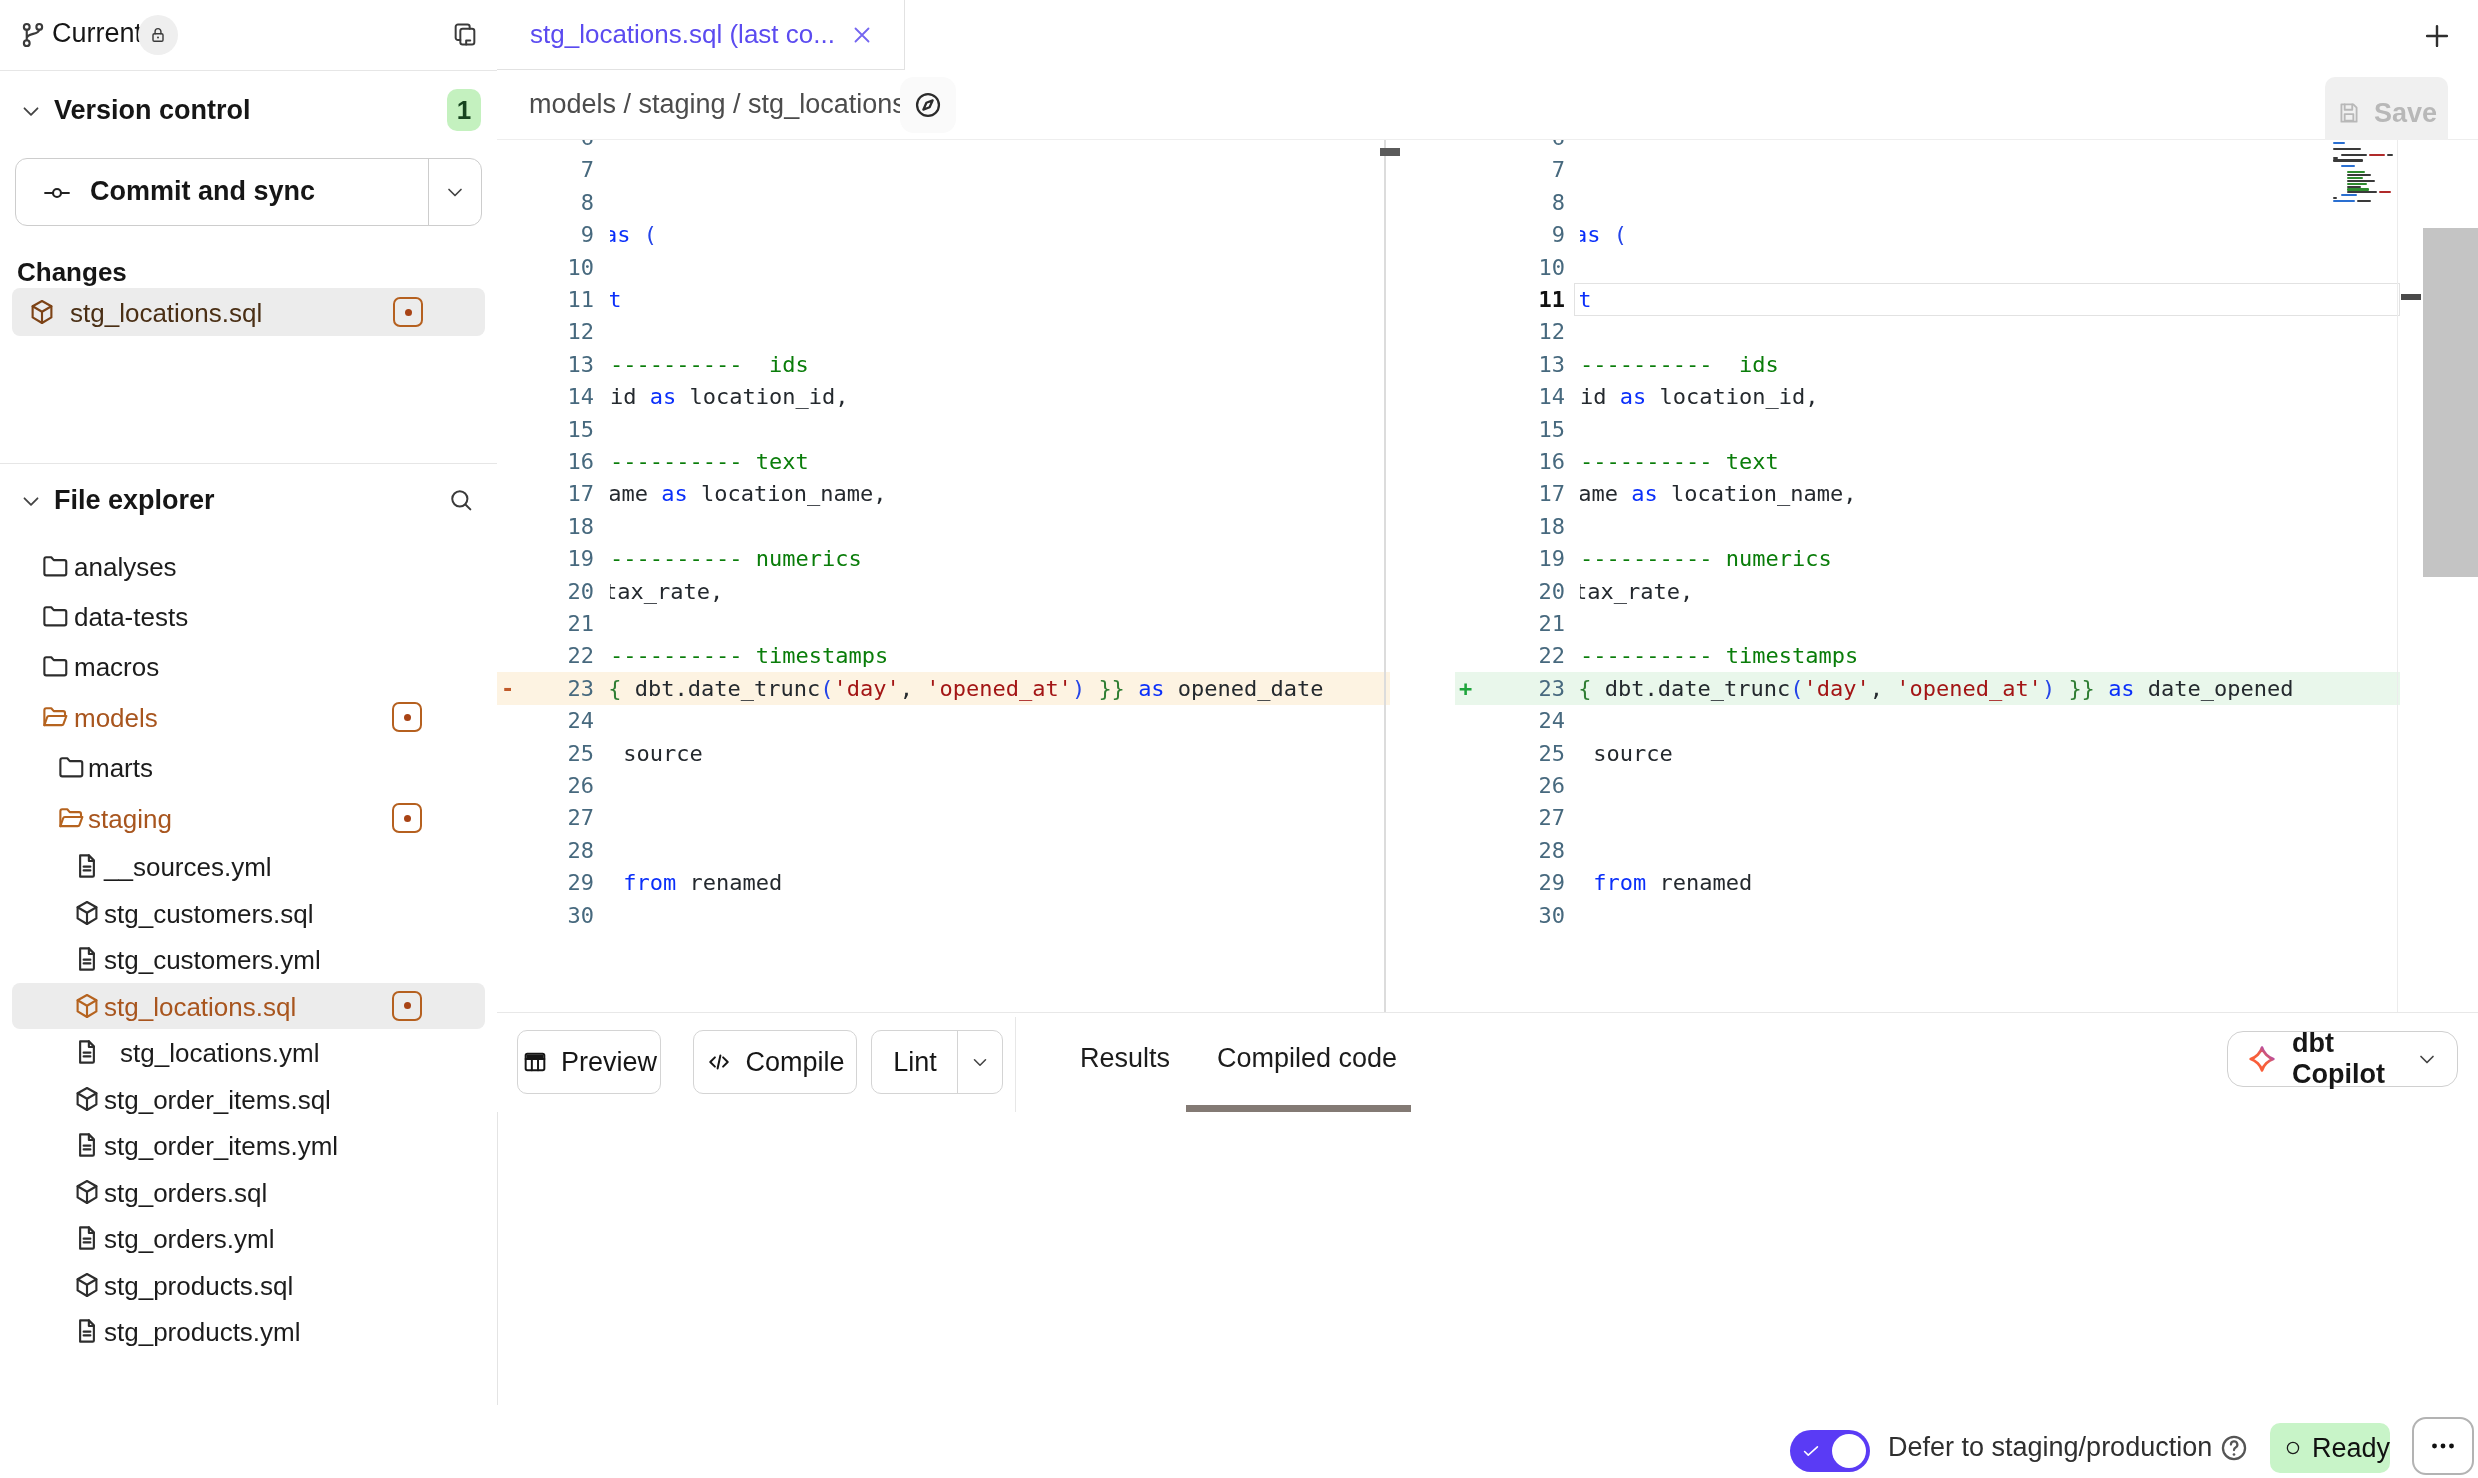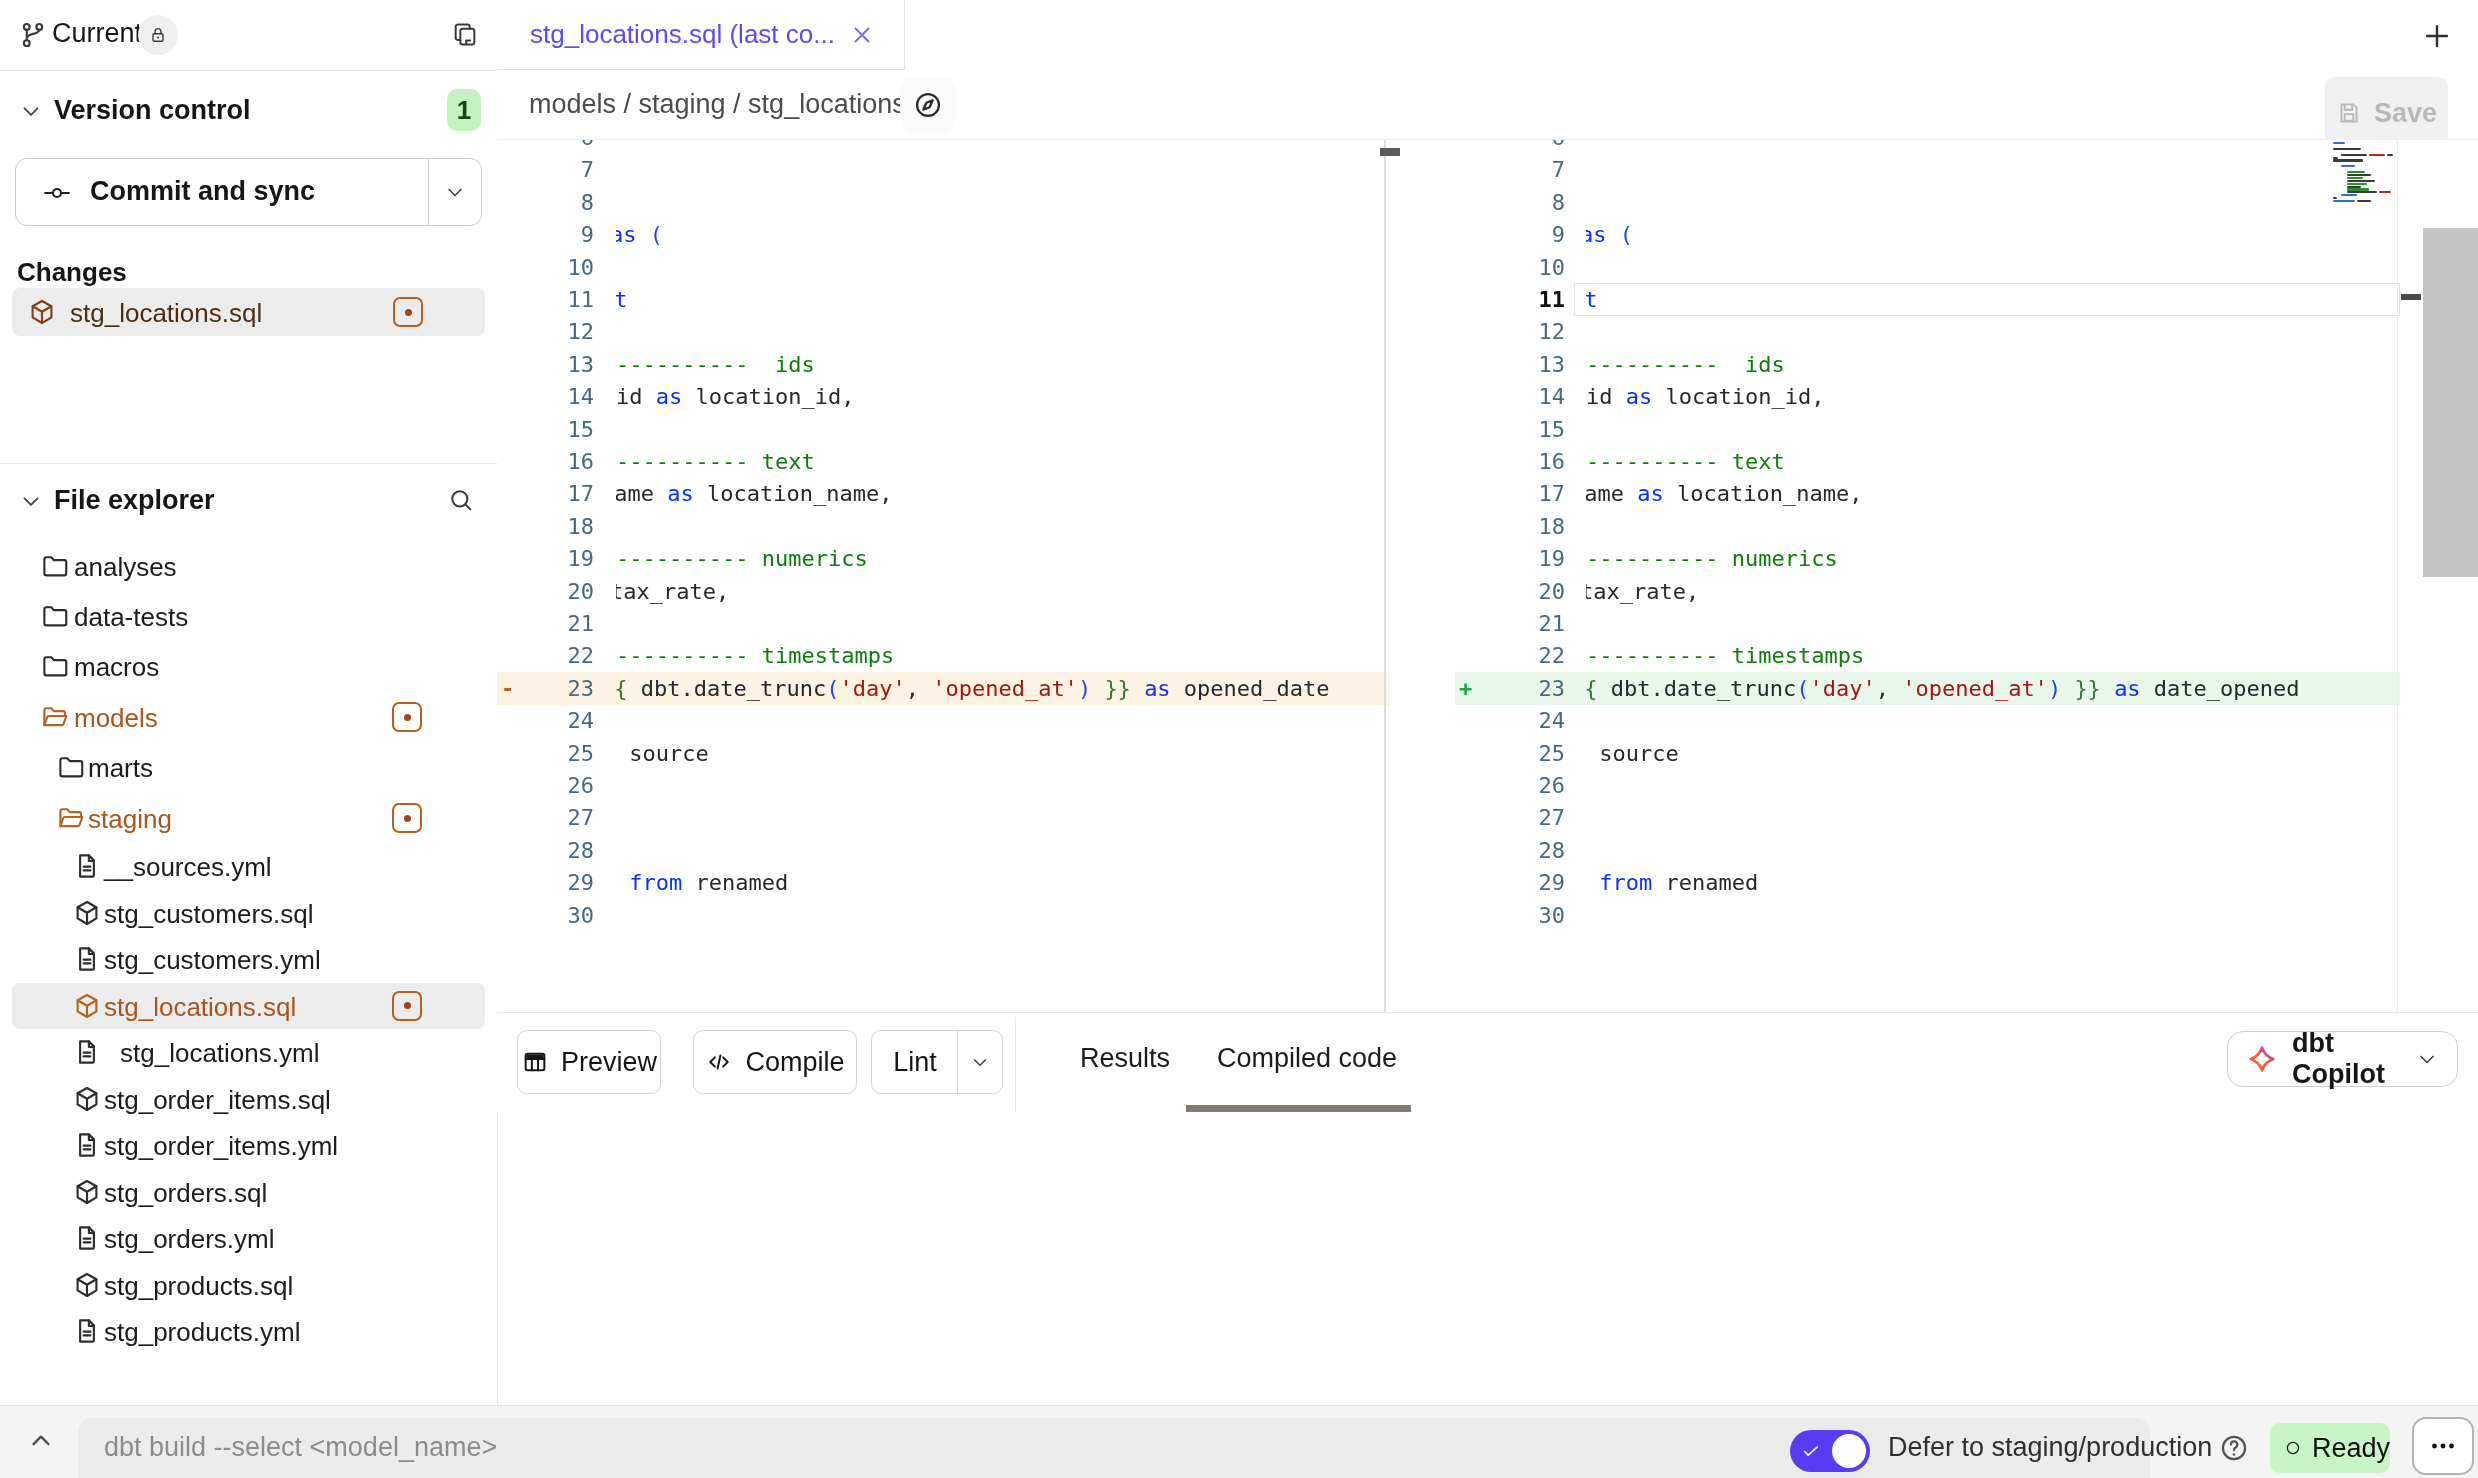--- a/index.html
+++ b/index.html
@@ -80,21 +80,21 @@
   #pane-left{left:0;width:893px;}
   #pane-right{left:958px;width:945px;}
   .cline{position:absolute;left:0;right:0;height:33px;line-height:33px;}
   .cline.removed{background:var(--removed-bg);}
   .cline.added{background:var(--added-bg);}
   .dmark{position:absolute;left:4px;width:22px;text-align:left;font-weight:700;}
   .dmark.removed{color:var(--mk-rem);}
   .dmark.added{color:var(--mk-add);}
   .lnum{position:absolute;left:0;text-align:right;color:var(--tok-ln);}
   .lnum.cur{color:#111;font-weight:700;}
-  .ccode{position:absolute;top:0;bottom:0;right:0;overflow:hidden;margin-left:6px;}
+  .ccode{position:absolute;top:0;bottom:0;right:0;overflow:hidden;}
   .ccode .ci{display:inline-block;white-space:pre;}
   .curbox{position:absolute;top:0;bottom:0;right:0;border:1.5px solid #e2e2e2;box-sizing:border-box;}
   .tok-t{color:var(--tok-t);} .tok-k{color:var(--tok-k);} .tok-c{color:var(--tok-c);}
   .tok-s{color:var(--tok-s);} .tok-p{color:var(--tok-p);} .tok-j{color:var(--tok-j);}
   .pane-divider{position:absolute;left:887px;top:0;width:2px;height:872px;background:#dcdcdc;}
   .dash{position:absolute;background:#4f4f4f;}
   .dash-a{left:883px;top:8px;width:20px;height:8px;background:#5a5a5a;}
   .ov-line{position:absolute;left:1900px;top:0;width:1px;height:872px;background:#ececec;}
   .dash-b{left:1904px;top:154px;width:20px;height:6px;background:#4a4a4a;}
   .vscroll{position:absolute;left:1926px;top:88px;width:55px;height:349px;background:#c4c4c4;cursor:grab;}
@@ -691,28 +691,20 @@
           <path d="M12 3.5c.9 3.6 4.9 7.6 8.5 8.5-3.6.9-7.6 4.9-8.5 8.5-.9-3.6-4.9-7.6-8.5-8.5 3.6-.9 7.6-4.9 8.5-8.5z" fill="none" stroke="url(#cg)" stroke-width="2" stroke-linejoin="round"></path>
         </svg>
       <span class="copilot-label">dbt Copilot</span>
       <svg class="chev" width="24" height="24" viewBox="0 0 24 24">
           <path class="ic" d="M6 9.5l6 6 6-6"></path>
         </svg>
     </div>
   </div>
 
 
-  <div class="statusbar">
-    <svg class="sb-chevup" width="30" height="30" viewBox="0 0 24 24">
-        <path class="ic" d="M6 14.5l6-6 6 6"></path>
-      </svg>
-    <div class="cmd-input">
-      <span class="cmd-text">dbt build --select &lt;model_name&gt;</span>
-    </div>
-  </div>
   <div class="toggle">
     <svg class="chk" width="22" height="22" viewBox="0 0 24 24">
         <path class="ic" stroke-width="2.4" d="M5 12.5l4 4L19 7.5"></path>
       </svg>
     <span class="knob"></span>
   </div>
   <span class="defer-label">Defer to staging/production</span>
   <svg class="help-ic" width="32" height="32" viewBox="0 0 24 24">
       <g class="ic" stroke-width="1.5">
         <circle cx="12" cy="12" r="8.3"></circle>

